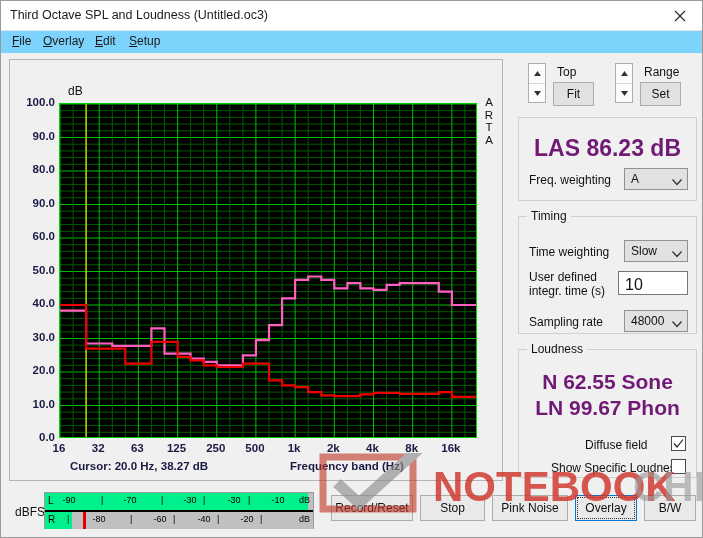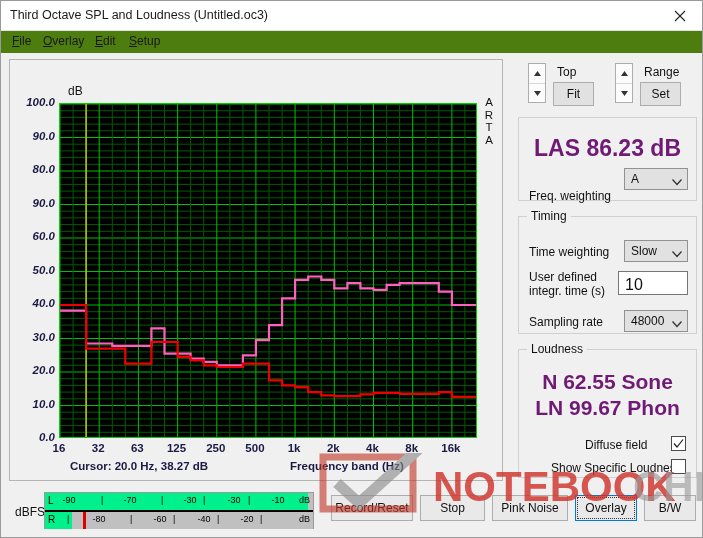--- a/index.html
+++ b/index.html
@@ -19,38 +19,38 @@
               background:#ffffff; border-bottom:1px solid #e2e2e2; }
   #title-text { position:absolute; left:9px; top:7px; font-size:12.5px;
                 color:#1a1a1a; white-space:nowrap; }
   #close-btn { position:absolute; right:0; top:0; width:44px; height:29px;
                display:flex; align-items:center; justify-content:center;
                cursor:default; }
   #close-btn svg { display:block; }
 
   
   #menubar { position:absolute; left:0; top:30px; width:701px; height:22px;
-             background:#4d7c0f; }
+             background:#7dd3fc; }
   .menu-item { position:absolute; top:3px; font-size:12px; color:#1a1a1a;
                padding:0 2px; cursor:default; }
   .menu-item u { text-decoration:underline; }
 
   
   #chart-panel { position:absolute; left:8px; top:58px; width:494px; height:422px;
                  background:#f0f0f0; border:1px solid #b4b4b4; }
   #chart-title { position:absolute; left:0; top:21px; width:494px; text-align:center;
                  font-size:12.5px; color:#111; }
   #y-unit { position:absolute; left:58px; top:24px; font-size:12px; color:#111; }
   #arta { position:absolute; left:470px; top:36px; width:18px;
           font-size:11.5px; color:#111; text-align:center; line-height:12.5px;
           letter-spacing:0px; }
   #plot { position:absolute; left:49px; top:43px; width:418px; height:335px;
           background:#000; border:1px solid #00d000; overflow:hidden; }
   .ylabel { position:absolute; right:0; width:44px; text-align:right;
-            font-size:11.5px; color:#1a1a44; font-weight:600;font-style:italic; }
+            font-size:11.5px; color:#1a1a44; font-weight:600; }
   .xlabel { position:absolute; width:40px; text-align:center;
             font-size:11.5px; color:#1a1a44; font-weight:600; }
   #cursor-text { position:absolute; left:60px; top:400px; font-size:11.5px;
                  color:#1a1a44; font-weight:600; white-space:nowrap; }
   #freq-axis-label { position:absolute; left:280px; top:400px; font-size:11.5px;
                      color:#1a1a44; font-weight:600; white-space:nowrap; }
 
   
   #rightcol { position:absolute; left:510px; top:58px; width:186px; }
   .spin { position:absolute; width:18px; height:40px; border:1px solid #adadad;
@@ -288,21 +288,21 @@
         <svg width="7" height="5" viewBox="0 0 7 5">
             <polygon points="0,0 7,0 3.5,5" fill="#333"></polygon>
           </svg>
       </div>
     </div>
     <div class="caplabel" style="left:133px; top:6px;">Range</div>
     <div class="minibtn" style="left:129px; top:23px; width:41px;">Set</div>
 
     <fieldset class="grp" style="left:7px; top:58px; width:179px; height:84px;">
       <div class="bigval" style="position:absolute; left:0; top:17px; width:177px; font-size:23px;">LAS 86.23 dB</div>
-      <div class="rowlabel" style="left:10px; top:71px;">Freq. weighting</div>
+      <div class="rowlabel" style="left:10px; top:55px;">Freq. weighting</div>
       <div class="combo" style="left:105px; top:50px; width:64px;">
         <span class="val">A</span>
         <span class="arr">
           <svg width="10" height="7" viewBox="0 0 10 7">
               <polyline points="0.5,0.5 5,5.5 9.5,0.5" fill="none" stroke="#333" stroke-width="1.3"></polyline>
             </svg>
         </span>
       </div>
     </fieldset>
 

